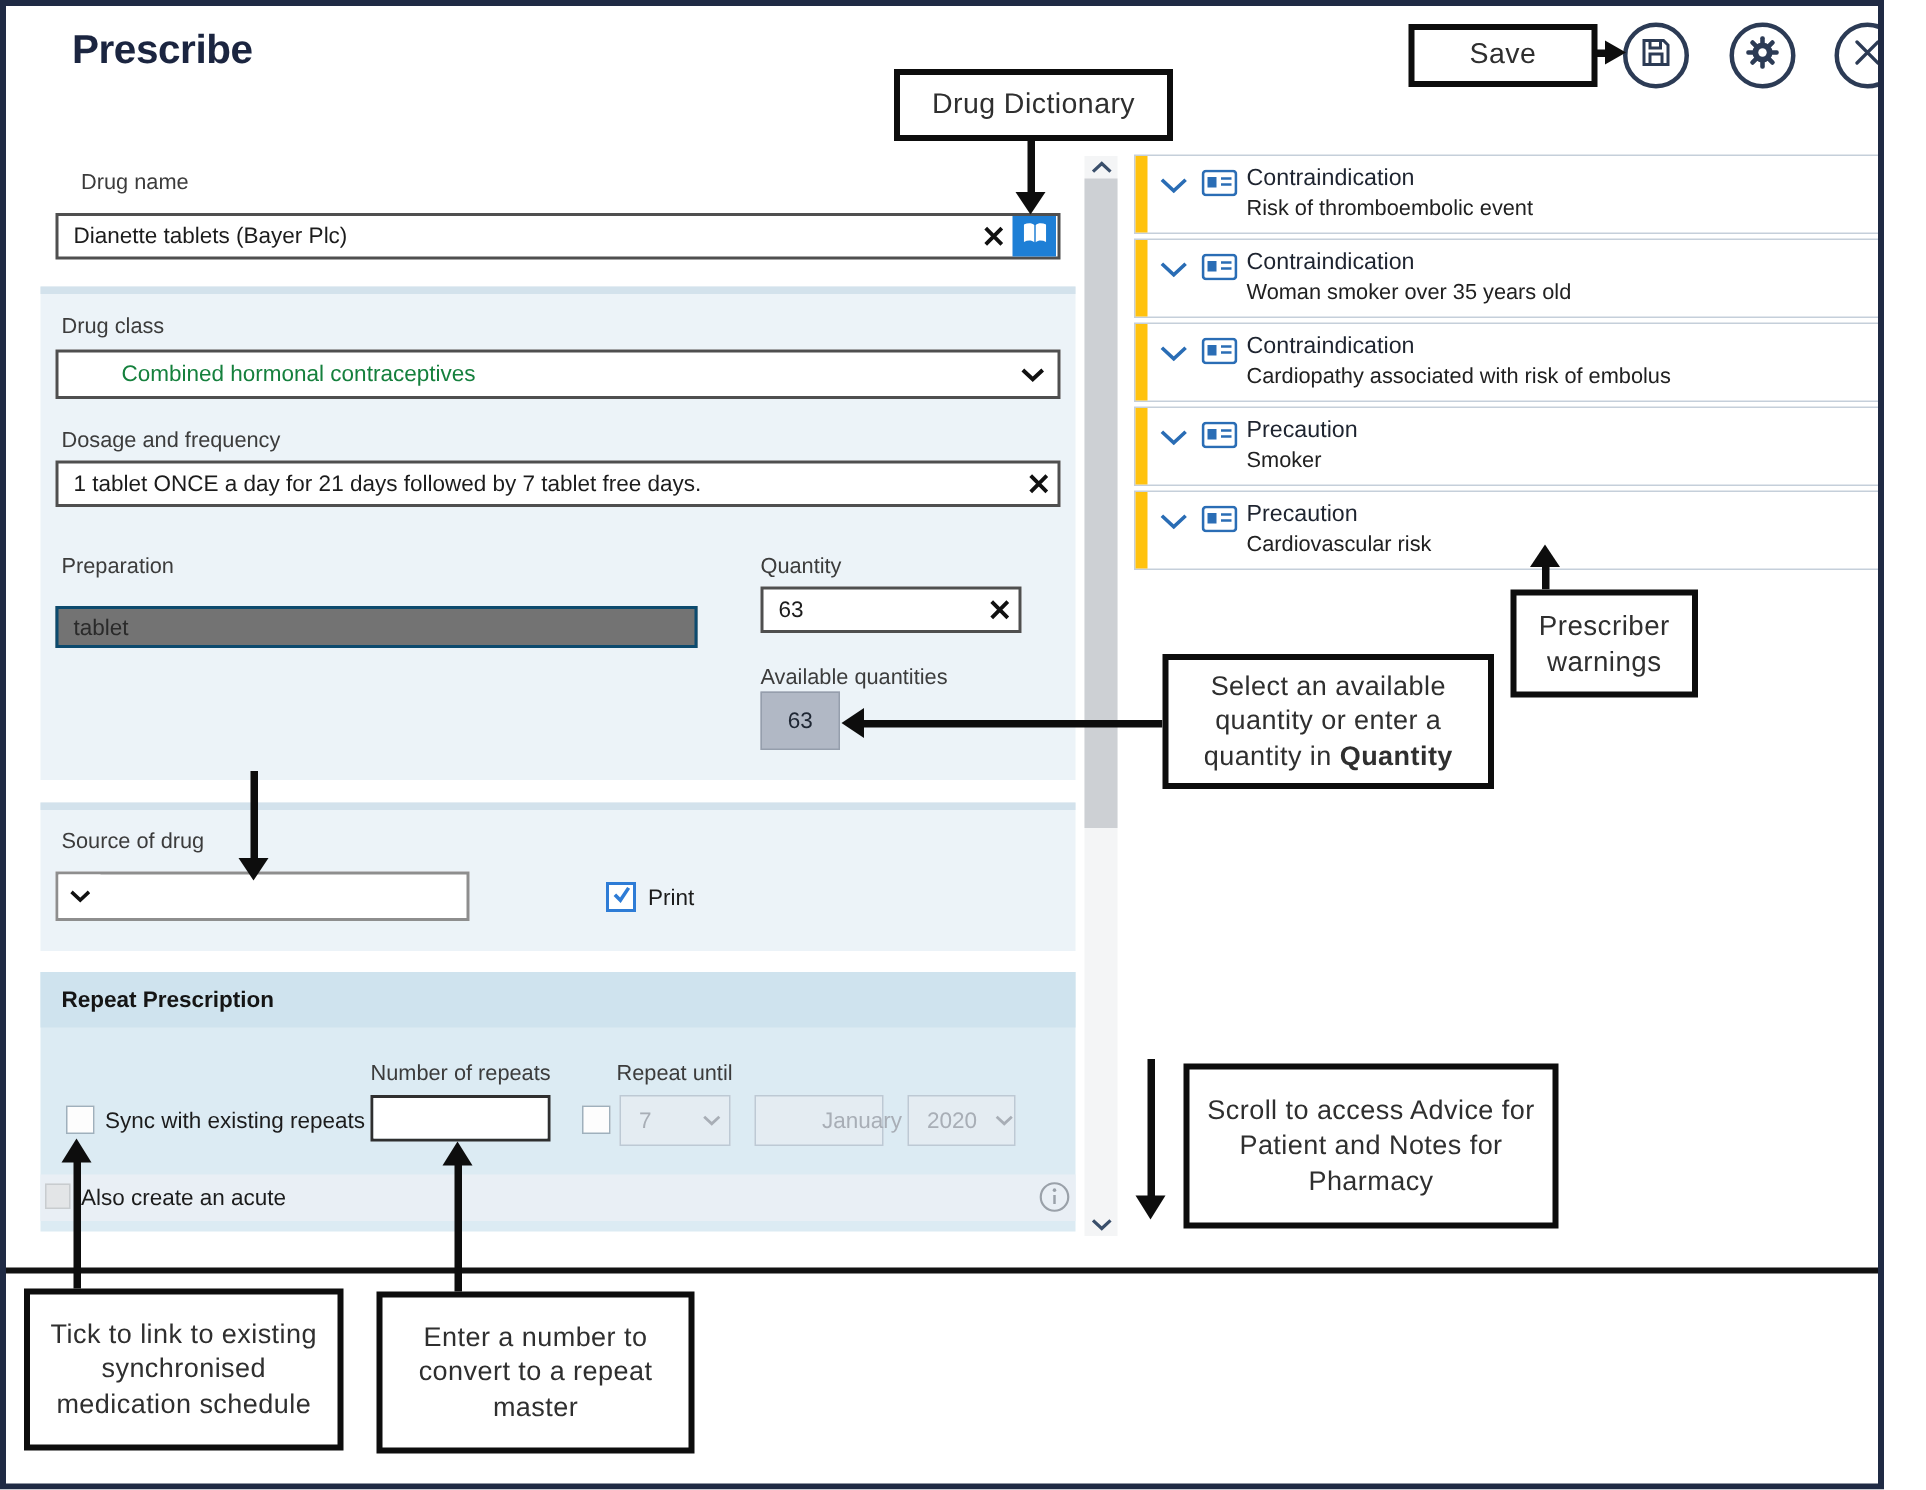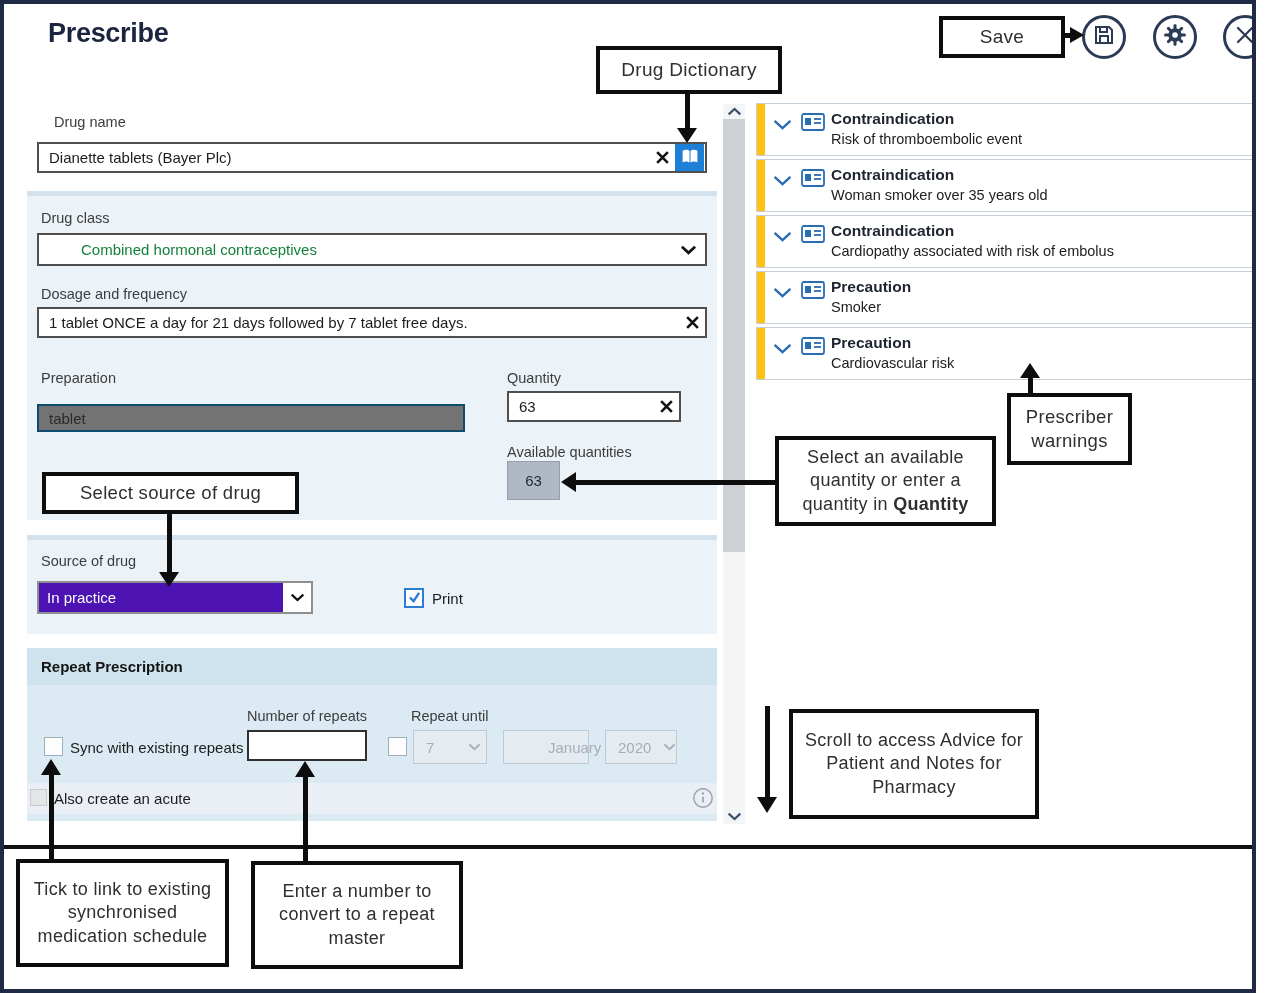--- a/index.html
+++ b/index.html
@@ -22,21 +22,21 @@
   .callout{background:#fff;border:4px solid #0d0d0d;display:flex;align-items:center;justify-content:center;text-align:center;font-size:18px;color:#2f2f2f;letter-spacing:.3px;line-height:1.3;z-index:6;padding:4px;}
   .aline{background:#0d0d0d;z-index:6;}
   .ah{width:0;height:0;z-index:6;position:absolute;}
   .ah-down{border-left:10px solid transparent;border-right:10px solid transparent;border-top:15px solid #0d0d0d;}
   .ah-up{border-left:10px solid transparent;border-right:10px solid transparent;border-bottom:15px solid #0d0d0d;}
   .ah-left{border-top:10px solid transparent;border-bottom:10px solid transparent;border-right:15px solid #0d0d0d;}
   .ah-right{border-top:8px solid transparent;border-bottom:8px solid transparent;border-left:14px solid #0d0d0d;}
   .circle-btn{width:44px;height:44px;border:3px solid #2c3b55;border-radius:50%;display:flex;align-items:center;justify-content:center;cursor:pointer;background:#fff;}
   .warning-card{position:absolute;left:752px;width:498px;height:53px;background:#fff;border:1px solid #c5cfda;}
   .wbar{position:absolute;left:0;top:0;width:8px;height:100%;background:#ffc20e;}
-  .wtitle{font-size:15.5px;font-weight:700;color:#1e2430;}
+  .wtitle{font-size:15.5px;font-weight:400;color:#1e2430;}
   .wsub{font-size:14.5px;color:#212121;margin-top:3px;}
   .checkbox{background:#fdfdfd;border:1.5px solid #9fb0bc;}
   .dd-disabled{display:flex;align-items:center;background:#e4ecf2;border:1px solid #bdc9d4;}
   .dd-disabled span{flex:1;font-size:15px;color:#a8aeb6;padding-left:12px;}
   .scrollbar{background:#f4f5f6;display:flex;flex-direction:column;align-items:center;}
   .sb-thumb{width:22px;background:#cdd0d4;}
   .cb-print{border:2px solid #2e7cd6;background:#fff;display:flex;align-items:center;justify-content:center;cursor:pointer;}
 </style>
 </head>
 <body>
@@ -135,30 +135,26 @@
     <span class="clear-x">
       <svg width="15" height="15" viewBox="0 0 14 14">
           <path d="M2 2l10 10M12 2L2 12" stroke="#111" stroke-width="2.4"></path>
         </svg>
     </span>
   </div>
 
   <div class="abs field-label" style="left:503px;top:440px;">Available quantities</div>
   <div class="abs qty-btn" style="left:503px;top:457px;width:53px;height:39px;">63</div>
 
-  <div class="abs callout" style="left:38px;top:468px;width:257px;height:42px;font-size:18.5px;">
-    <span>Select source of drug</span>
-  </div>
   <div class="abs aline" style="left:163px;top:510px;width:5px;height:60px;"></div>
   <div class="ah ah-down" style="left:155px;top:568px;"></div>
 
   <div class="abs panel" style="left:23px;top:531px;width:690px;height:99px;"></div>
   <div class="abs field-label" style="left:37px;top:549px;">Source of drug</div>
   <div class="abs" style="left:33px;top:577px;width:276px;height:33px;border:2px solid #8e8e8e;display:flex;cursor:pointer;background:#fff;">
-    <span style="flex:1;background:#4c12b2;color:#fff;font-size:15px;display:flex;align-items:center;padding-left:8px;">In practice</span>
     <span style="width:28px;display:flex;align-items:center;justify-content:center;background:#fff;">
       <svg width="15" height="9" viewBox="0 0 18 10">
           <path d="M2 1.5l7 6.5 7-6.5" stroke="#111" stroke-width="2.8" fill="none"></path>
         </svg>
     </span>
   </div>
   <div class="abs cb-print" style="left:400px;top:584px;width:20px;height:20px;">
     <span>
       <svg width="13" height="11" viewBox="0 0 14 12">
           <path d="M2 6l4 4 6-9" stroke="#2e7cd6" stroke-width="2.6" fill="none"></path>

